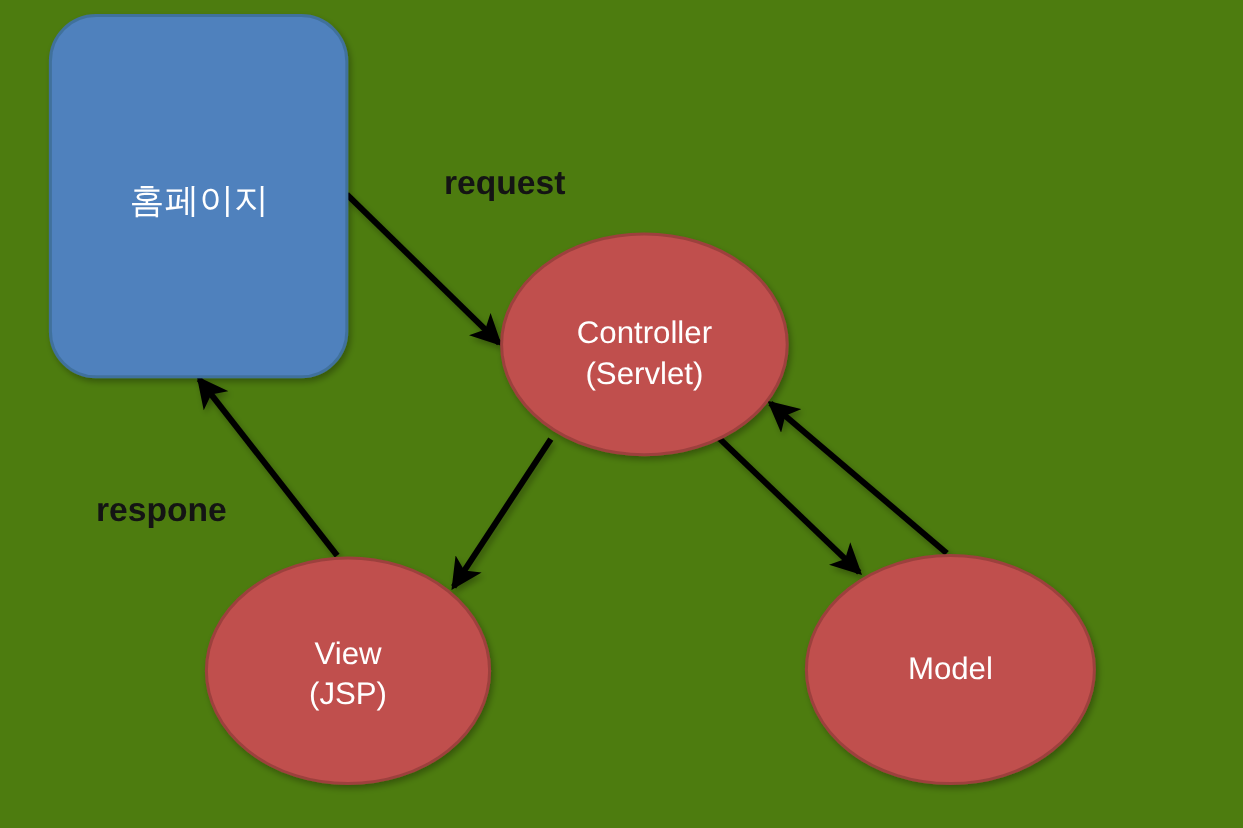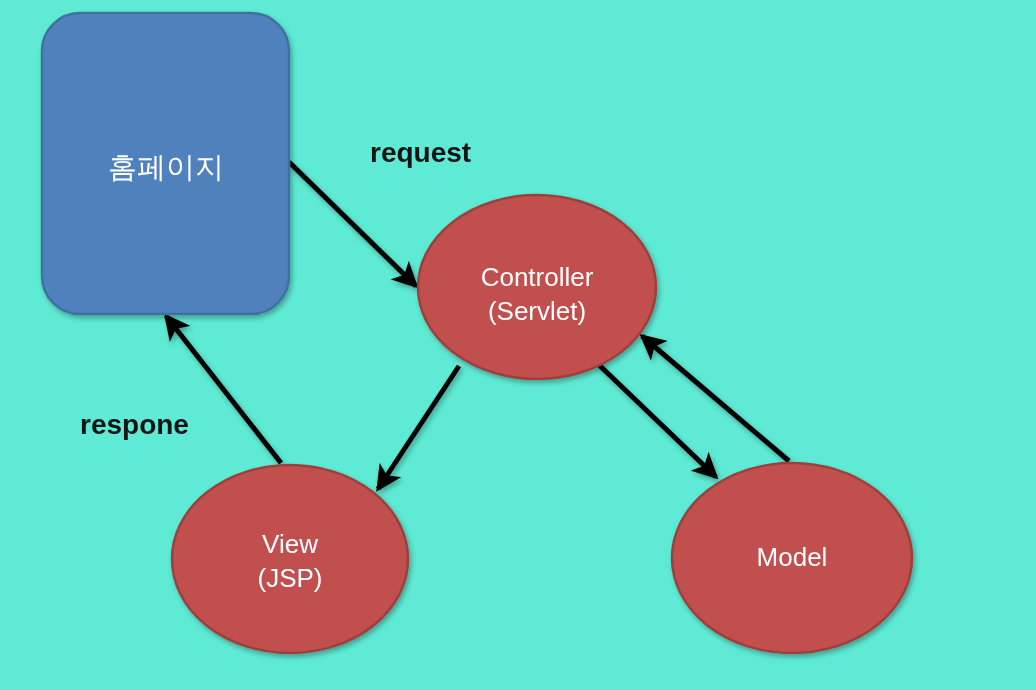--- a/index.html
+++ b/index.html
@@ -5,21 +5,21 @@
   html, body {
     margin: 0;
     padding: 0;
     background: #ffffff;
     font-family: "Liberation Sans", "DejaVu Sans", sans-serif;
   }
   .stage {
     position: relative;
     width: 1036px;
     height: 690px;
-    background: #5eead4;
+    background: #4d7c0f;
     overflow: hidden;
   }
   svg { display: block; }
   .shape-label {
     font-family: "Liberation Sans", "DejaVu Sans", sans-serif;
     font-size: 26px;
     font-weight: 400;
   }
   .homepage-label {
     font-family: "DejaVu Sans", "Liberation Sans", sans-serif;

